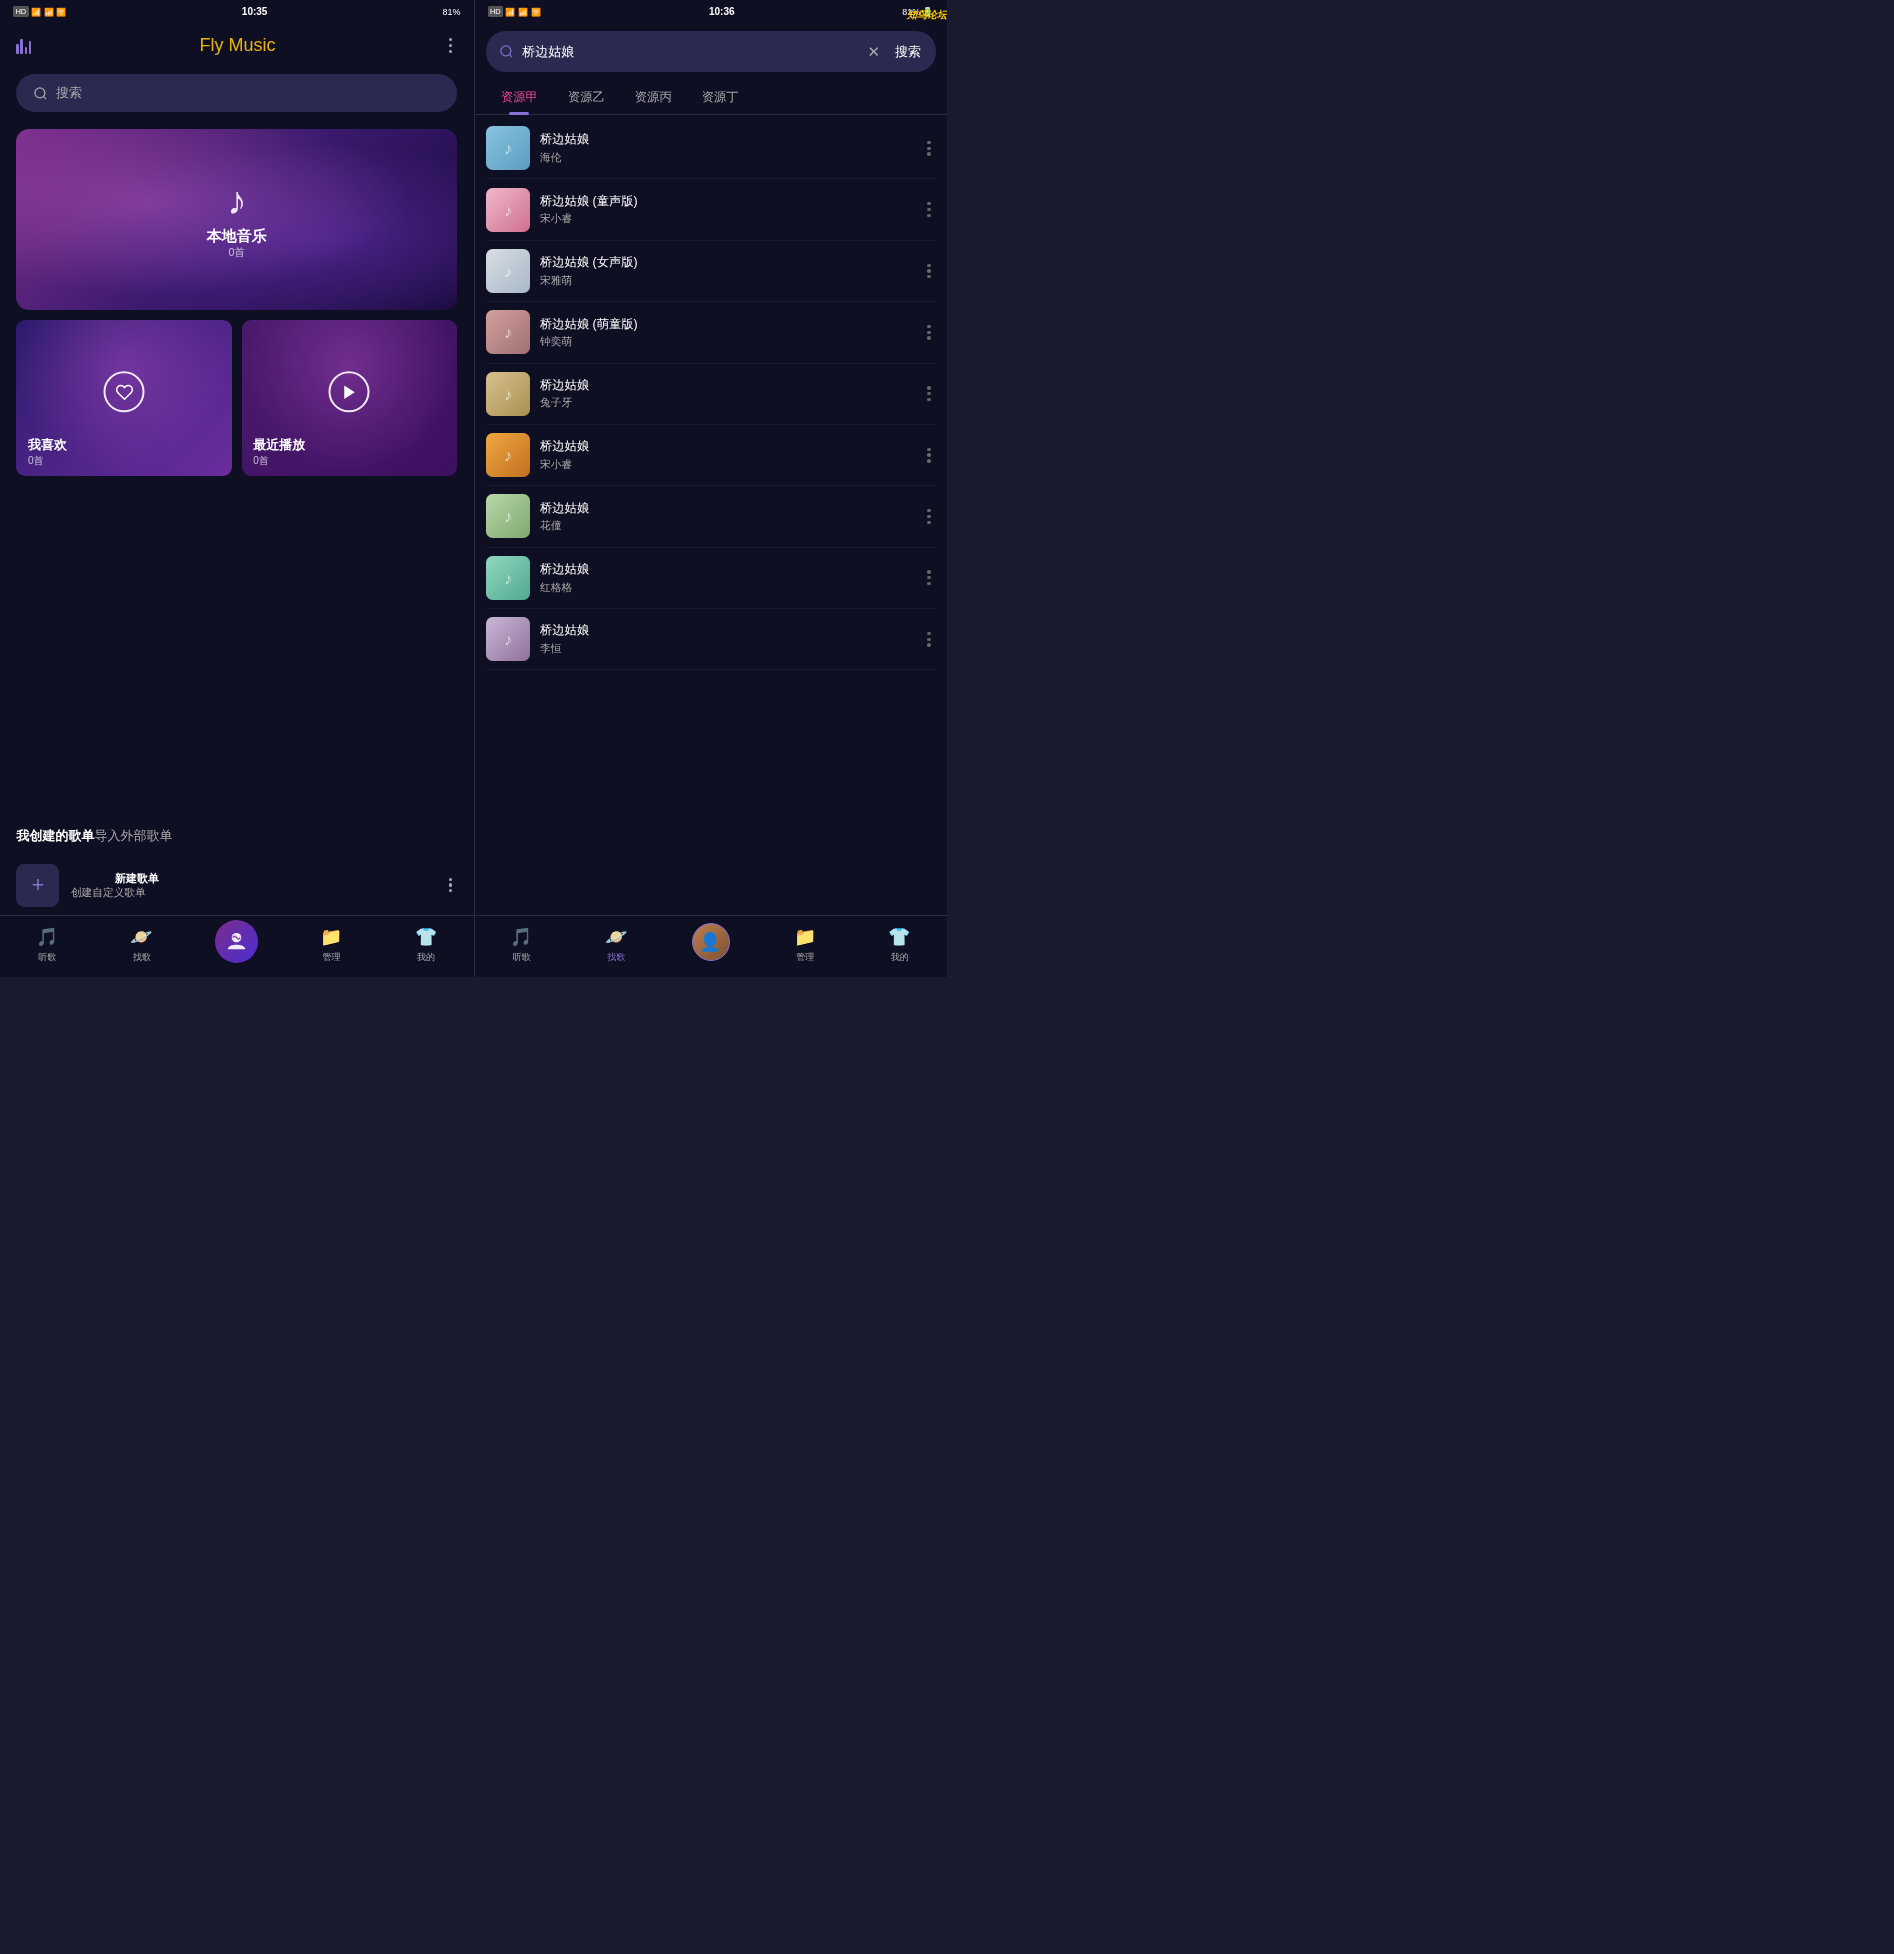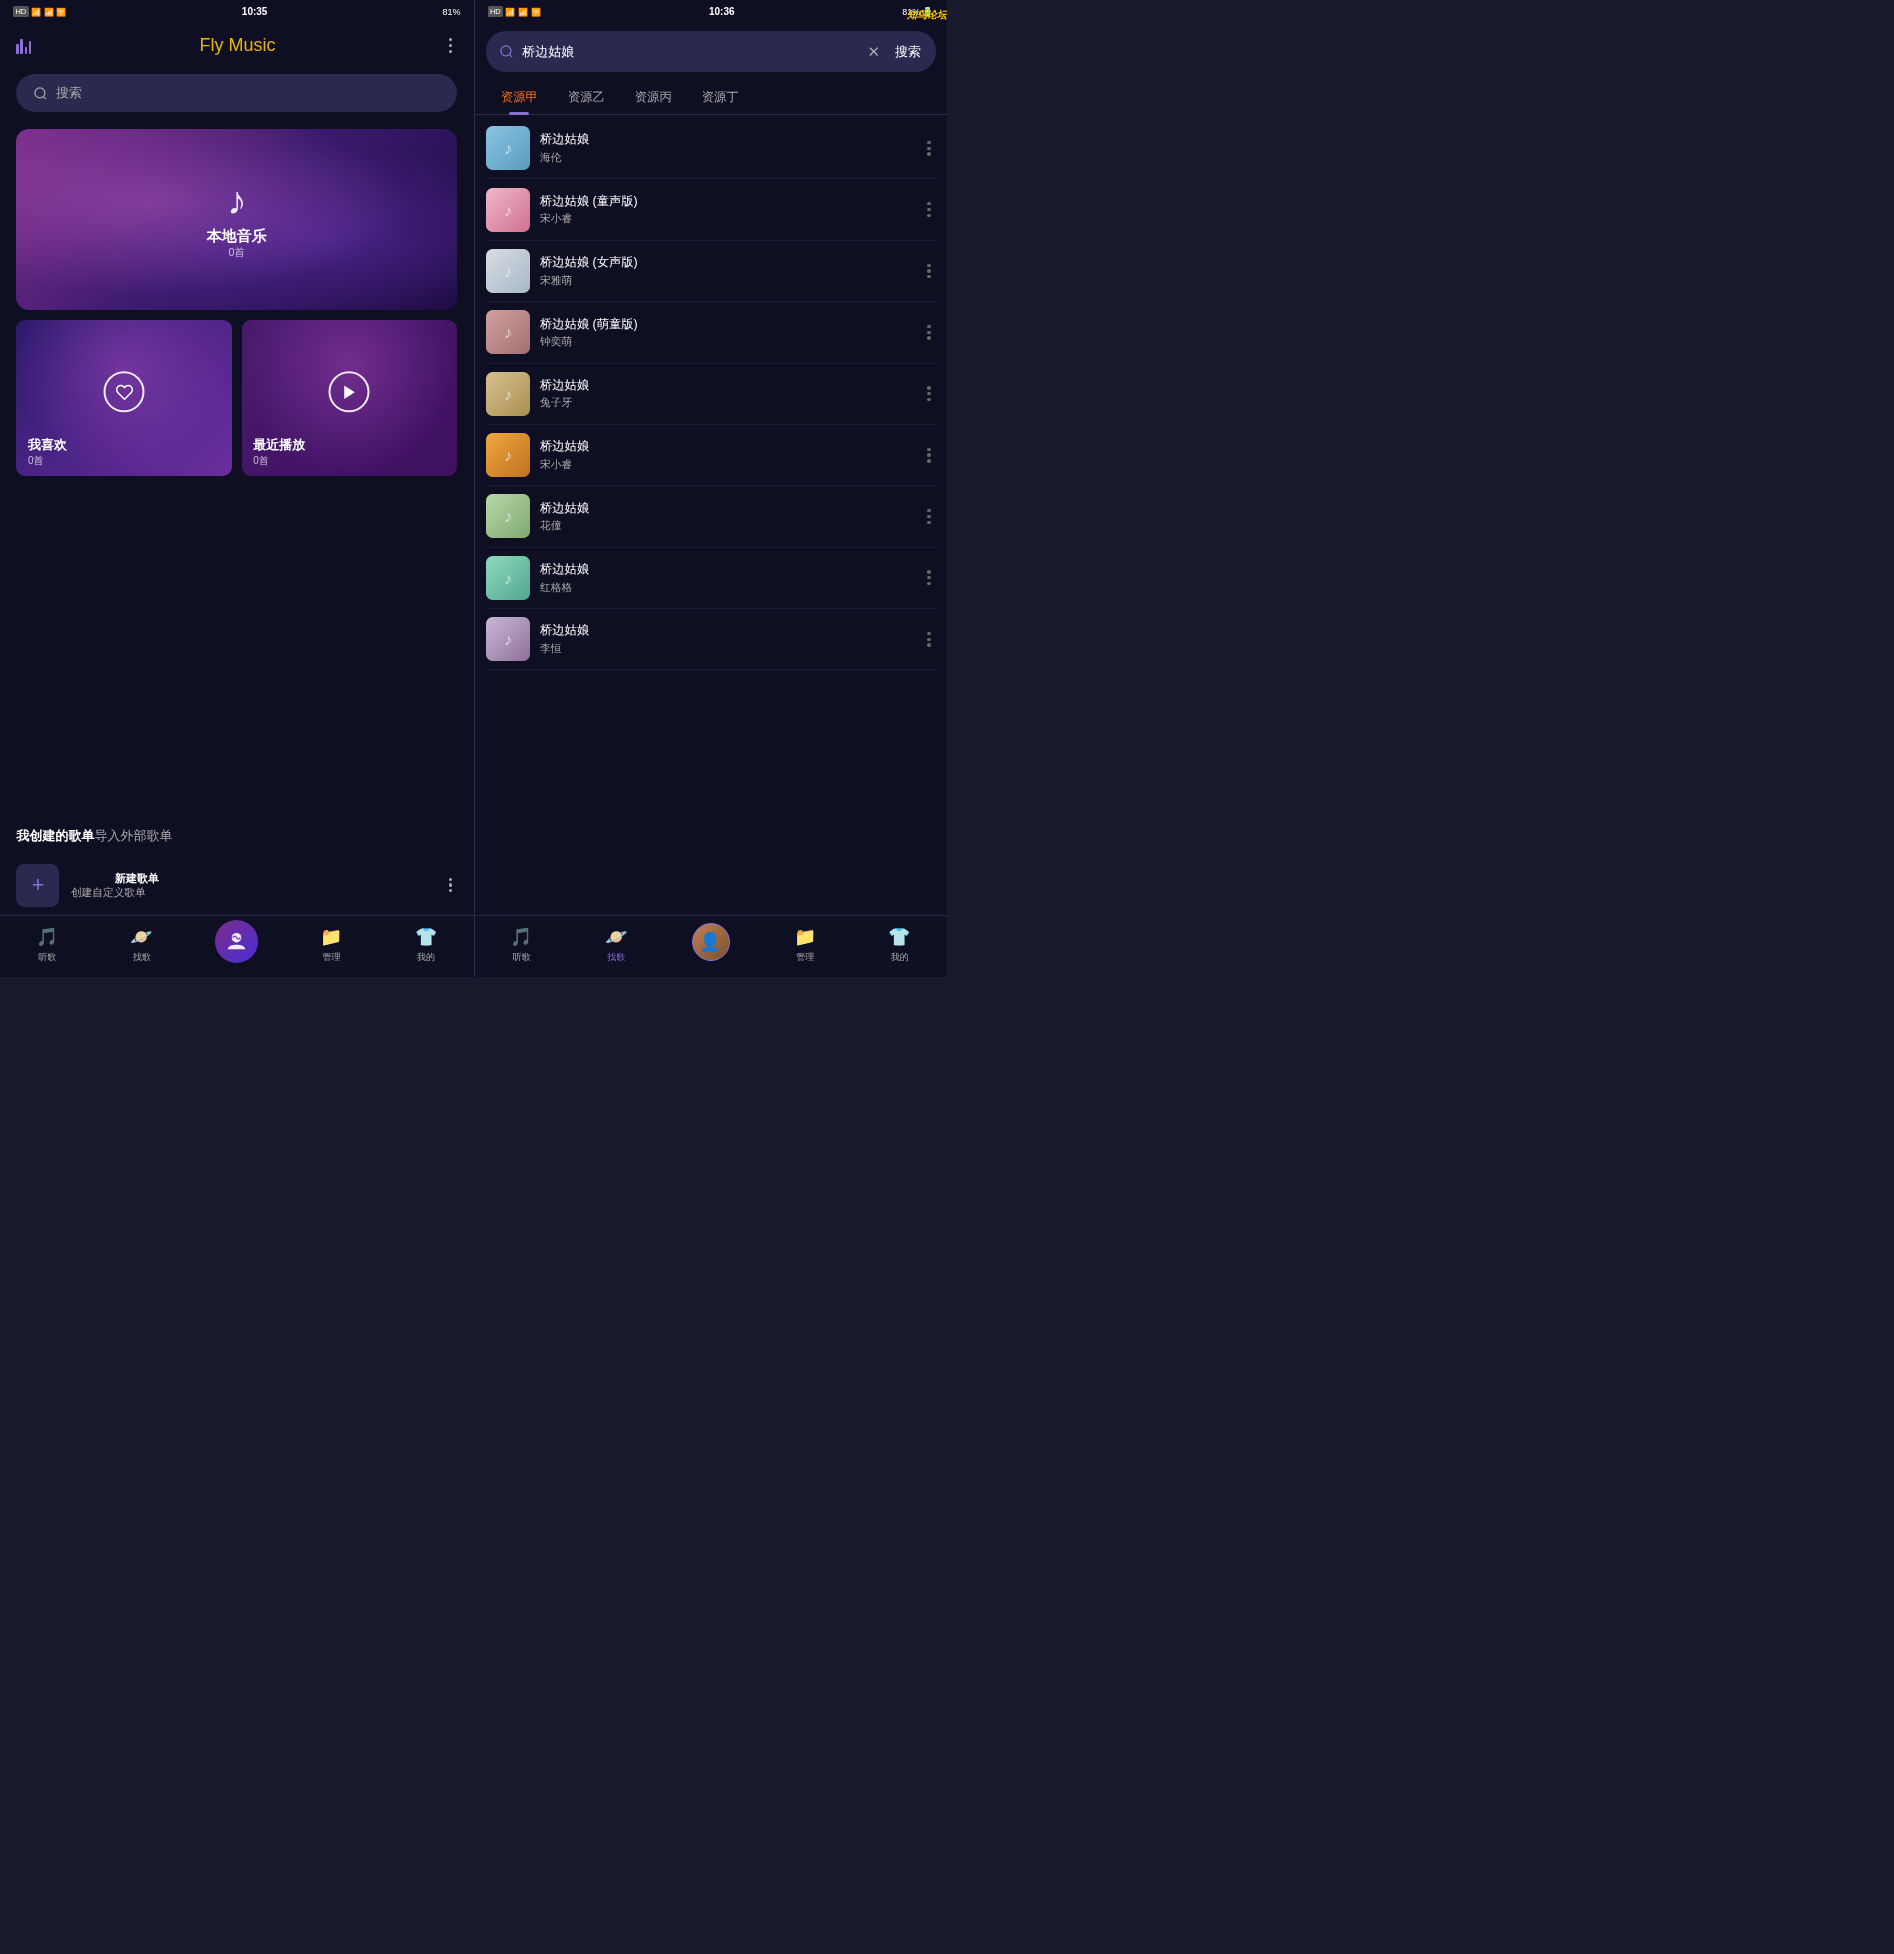--- a/index.html
+++ b/index.html
@@ -353,21 +353,21 @@
       margin-bottom: 3.3px;
     }
     .search-tab {
       padding: 8.2px 15px;
       color: #aaa;
       font-size: 12.3px;
       cursor: pointer;
       position: relative;
     }
     .search-tab.active {
-      color: #f97316;
+      color: #ec4899;
     }
     .search-tab.active::after {
       content: '';
       position: absolute;
       bottom: -0.8px;
       left: 50%;
       transform: translateX(-50%);
       width: 20px;
       height: 2.5px;
       background: #8a6fd4;

